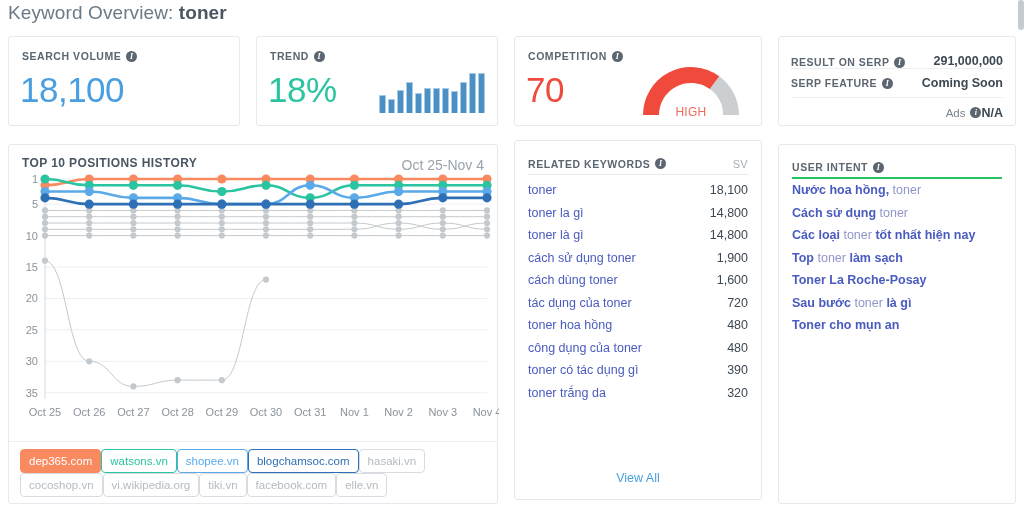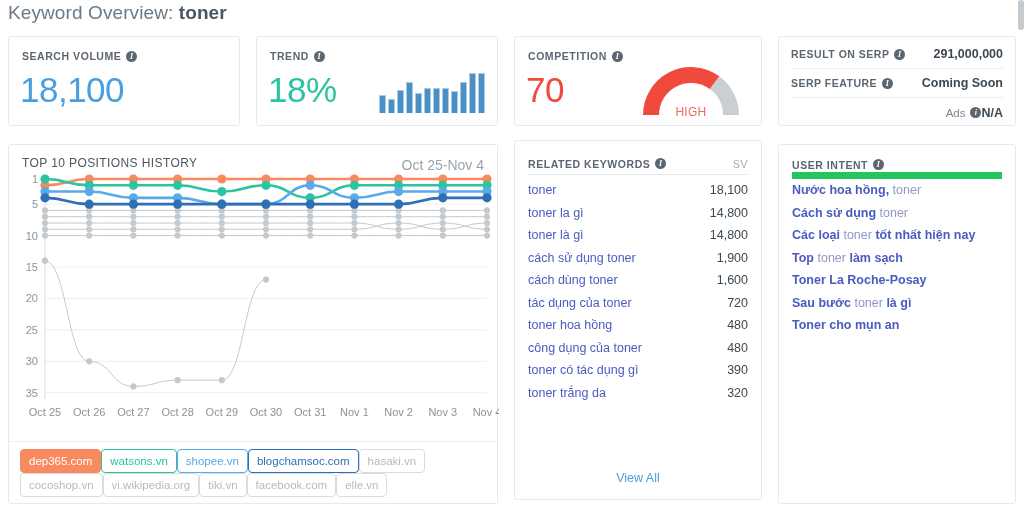--- a/index.html
+++ b/index.html
@@ -76,31 +76,31 @@
     font-size:12px; color:#ef6a5c; font-weight:400; letter-spacing:.3px;
   }
 
   
   .serp-row {
     position:absolute; left:12px; right:12px; height:29px;
     display:flex; align-items:center; justify-content:space-between;
     border-bottom:1px solid #eceff2;
   }
   .serp-row.last { border-bottom:none;justify-content:flex-end; }
-  #serp-r1 { top:3px; } #serp-r2 { top:32px; } #serp-r3 { top:61px; }
+  #serp-r1 { top:3px;align-items:flex-end; } #serp-r2 { top:32px; } #serp-r3 { top:61px; }
   .serp-k { font-size:10.5px; font-weight:700; color:#5b6670; letter-spacing:.5px; text-transform:uppercase;
             display:flex; align-items:center; gap:5px; }
   .serp-k.mixed { text-transform:none; font-weight:400; font-size:11.5px; color:#7b858e; letter-spacing:0; }
   .serp-v { font-size:12.5px; font-weight:700; color:#3d4852; white-space:nowrap; }
 
   
   #card-chart { left:8px; top:144px; width:490px; height:360px; }
   #chart-title {
     position:absolute; left:13px; top:11px;
-    font-size:12px; font-weight:400; color:#4a5661; letter-spacing:.4px;
+    font-size:12px; font-weight:700; color:#4a5661; letter-spacing:.4px;
   }
   #chart-range {
     position:absolute; right:13px; top:12px;
     font-size:14px; color:#9aa4ad;
   }
   #chart-svg { position:absolute; left:0; top:26px; }
   #chip-sep { position:absolute; left:0; right:0; top:296px; height:1px; background:#eceff2; }
   #chips {
     position:absolute; left:11px; right:11px; top:304px;
     display:flex; flex-wrap:wrap; align-content:flex-start;
@@ -133,21 +133,21 @@
   #view-all {
     position:absolute; left:0; right:0; bottom:14px; text-align:center;
     font-size:12.5px; color:#4a9fe0;
   }
 
   
   #card-intent { left:778px; top:144px; width:238px; height:360px; }
   #ui-head {
     position:absolute; left:13px; right:13px; top:12px; height:22px;
     display:flex; align-items:center; gap:6px;
-    border-bottom:7px solid #22c55e;
+    border-bottom:2px solid #22c55e;
   }
   #ui-list { position:absolute; left:13px; right:13px; top:38px; }
   .ui-row { height:22.5px; font-size:12.5px; color:#4a5bbf; white-space:nowrap; }
   .ui-row b { font-weight:700; }
   .ui-row span { font-weight:400; color:#8f96c9; }
 
   
   #scrollbar {
     position:absolute; right:0; top:0; width:6px; height:30px;
     background:#c6cbd0; border-radius:3px;

